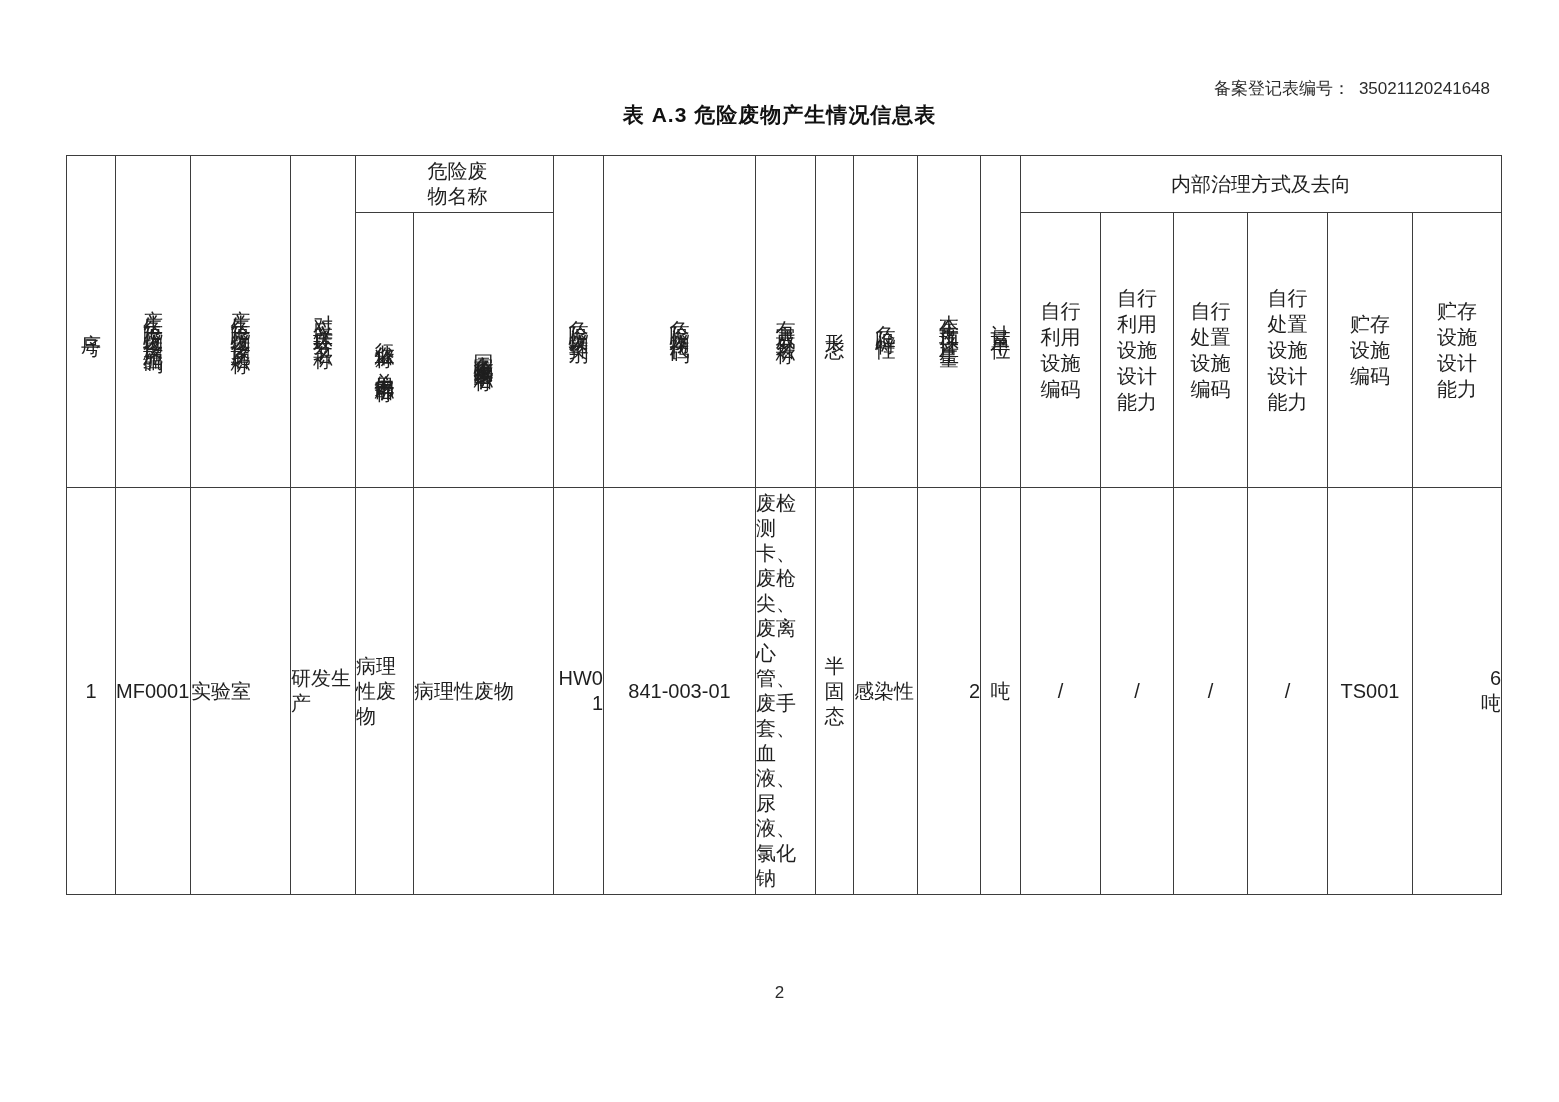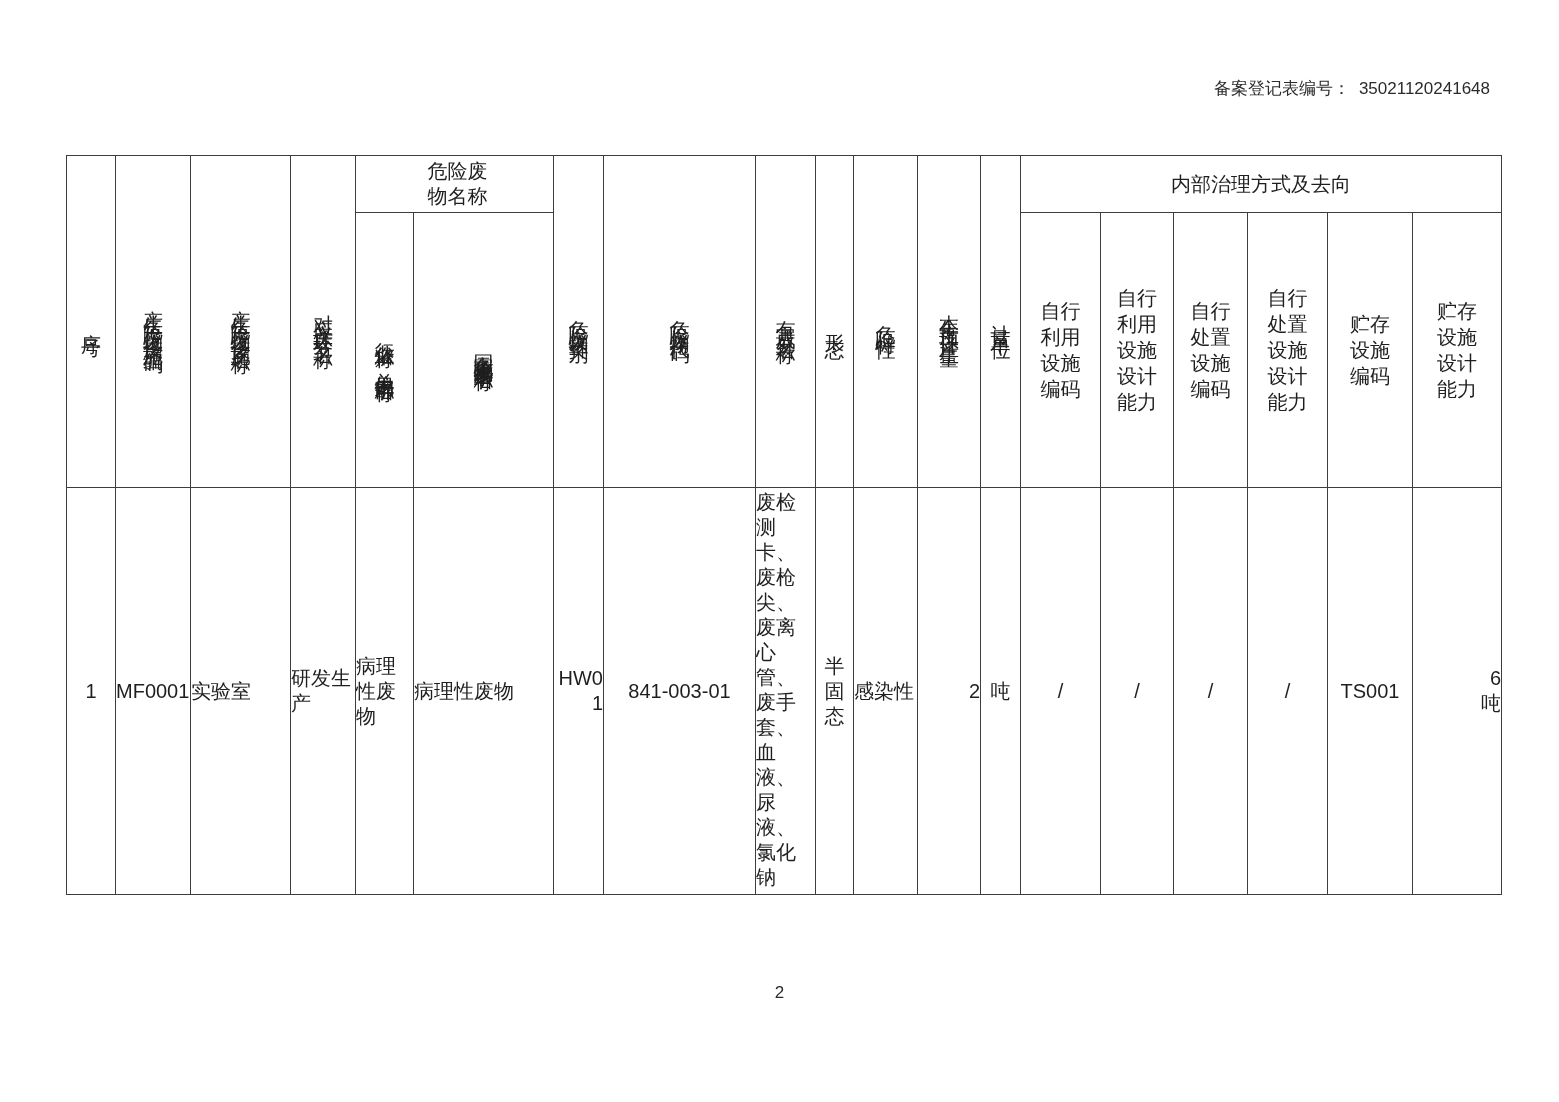--- a/index.html
+++ b/index.html
@@ -76,21 +76,21 @@
     line-height: 25px;
     text-align: right;
   }
   
   td { vertical-align: middle; line-height: 25px; padding: 2px 4px; }
   td.c { text-align: center; }
   td.l { text-align: left; }
   td.pl { padding-left: 9px; }
   td.code-cell { padding: 2px 6px 2px 10px; word-break: break-all; text-align: left; }
   td.cat-cell  { padding: 2px 6px; word-break: break-all; text-align: right; }
-  td.harm-cell { padding: 2px 3px 2px 8px; text-align: left; font-family: Liberation Mono, monospace; }
+  td.harm-cell { padding: 2px 3px 2px 8px; text-align: left; }
   td.qty-cell  { text-align: right; padding-right: 4px; }
   td.cap-cell  { text-align: right; padding-right: 8px; }
   .unitwrap {
     display: inline-block;
     width: 24px;
     text-align: right;
     word-break: break-all;
     line-height: 25px;
   }
   .page-num {
@@ -105,20 +105,21 @@
 </style>
 </head>
 <body>
 
 <div class="page">
 
   <div class="reg-line">
     <span>备案登记表编号：</span><span class="reg-number">35021120241648</span>
   </div>
 
+  <div class="doc-title">表 A.3 危险废物产生情况信息表</div>
 
   <table class="main">
     <colgroup>
       <col style="width:49px">
         <col style="width:75px">
         <col style="width:100px">
         <col style="width:65px">
       <col style="width:58px">
         <col style="width:140px">
         <col style="width:50px">

